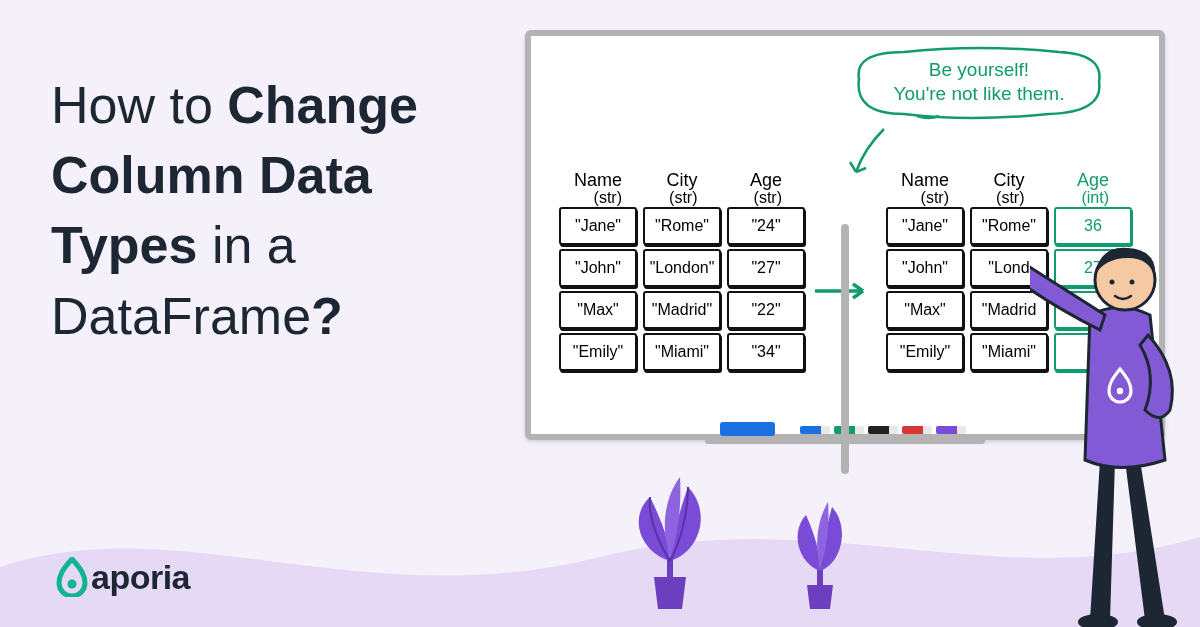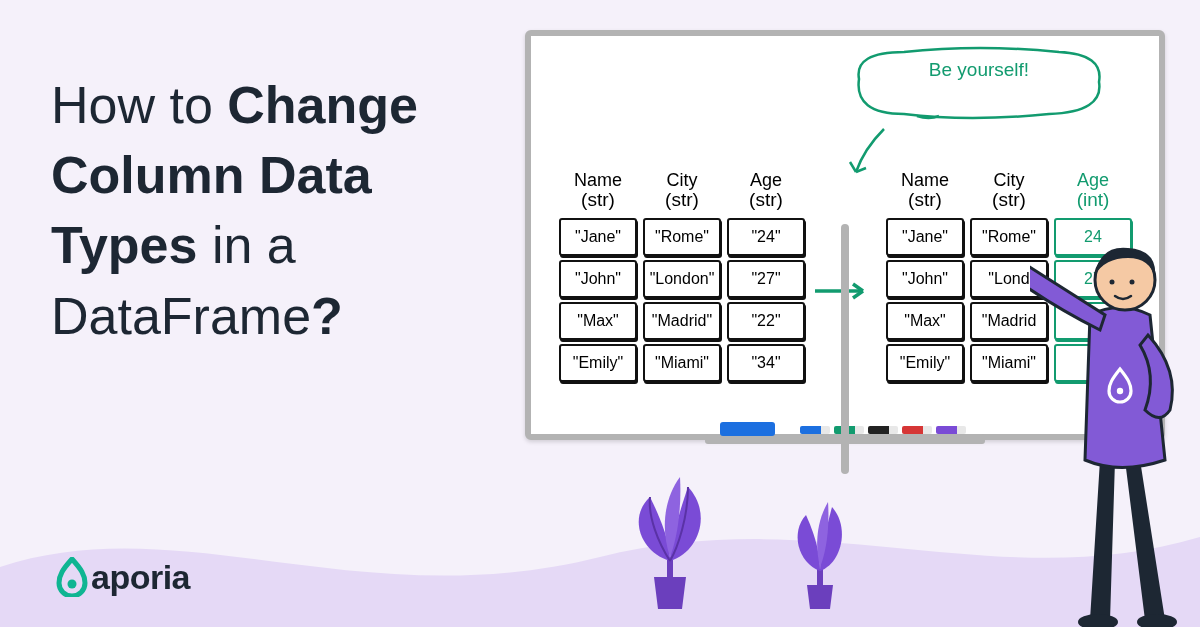--- a/index.html
+++ b/index.html
@@ -136,25 +136,25 @@
   }
   .table-set.left-set { left: 28px; }
   .table-set.right-set { left: 355px; }
   .col {
     display: flex;
     flex-direction: column;
     align-items: center;
   }
   .col-header {
     font-size: 18px;
-    text-align: center;
+    text-align: right;
     line-height: 1.05;
-    margin-bottom: 8px;
-  }
-  .col-header .type { display: block; font-size: 19px; }
+    margin-bottom: 0;
+  }
+  .col-header .type { display: block; font-size: 16px; }
   .col-header.green { color: #129b6f; }
   .cell {
     width: 78px;
     height: 38px;
     border: 2.5px solid #111;
     background: #fff;
     border-radius: 3px;
     display: flex;
     align-items: center;
     justify-content: center;
@@ -215,20 +215,21 @@
 </div>
 
 <div class="whiteboard">
 
   <svg class="speech-bubble-outline" viewBox="0 0 260 80">
     <path d="M10 35 Q5 8 55 8 Q130 0 210 8 Q255 10 250 38 Q255 68 200 70 Q120 78 55 70 Q5 70 10 35 Z" fill="none" stroke="#129b6f" stroke-width="2.5"></path>
     <path d="M90 72 Q80 76 68 72" fill="none" stroke="#129b6f" stroke-width="2.5"></path>
   </svg>
   <div class="speech">
     <div>Be yourself!</div>
+    <div>You're not like them.</div>
   </div>
   <svg class="arrow-down" width="50" height="60" viewBox="0 0 50 60">
     <path d="M40 5 Q20 25 12 48" fill="none" stroke="#129b6f" stroke-width="2.5"></path>
     <path d="M12 48 l-6 -10 M12 48 l10 -4" fill="none" stroke="#129b6f" stroke-width="2.5"></path>
   </svg>
 
   <div class="table-set left-set">
     <div class="col">
       <div class="col-header">
         <span>Name</span>
@@ -285,21 +286,21 @@
       <div class="cell">"Rome"</div>
       <div class="cell">"Lond</div>
       <div class="cell">"Madrid</div>
       <div class="cell">"Miami"</div>
     </div>
     <div class="col">
       <div class="col-header green">
         <span>Age</span>
         <span class="type">(int)</span>
       </div>
-      <div class="cell green">24</div>
+      <div class="cell green">36</div>
       <div class="cell green">27</div>
       <div class="cell green"></div>
       <div class="cell green"></div>
     </div>
   </div>
 
   <div class="marker-tray">
     <div class="markers">
       <div class="marker blue"></div>
       <div class="marker green"></div>

